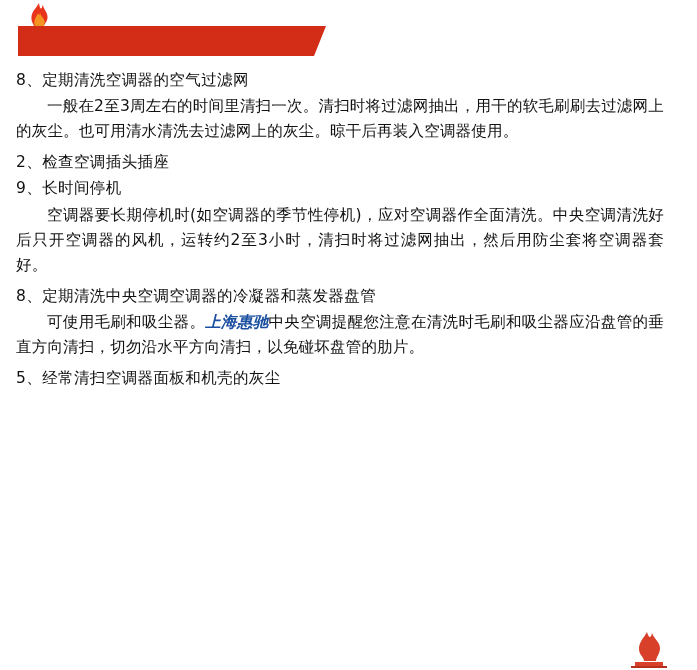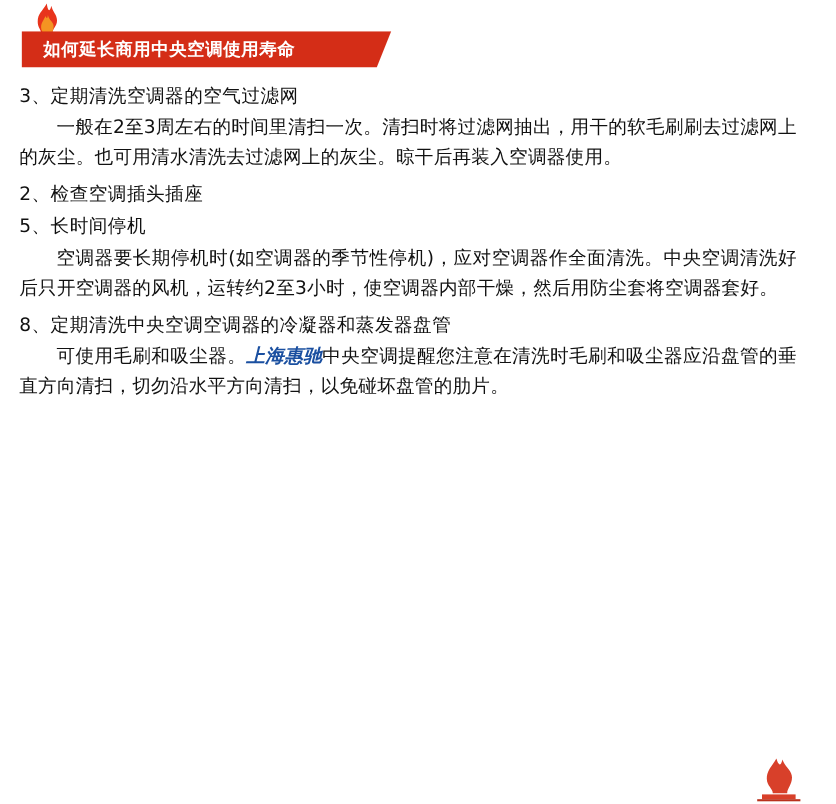--- a/index.html
+++ b/index.html
@@ -83,36 +83,36 @@
 
     <svg class="flame" viewBox="0 0 34 38">
       <path d="M17 1 C13 8, 9 10, 9 17 C9 22, 12 24, 12 27 C12 30, 10 31, 10 33 L24 33 C24 31, 22 30, 22 27 C22 23, 26 21, 26 16 C26 11, 22 8, 21 3 C20 8, 18 9, 17 1 Z" fill="#e8341c"></path>
       <path d="M16 12 C14 16, 12 18, 12 22 C12 26, 15 27, 15 30 L21 30 C21 27, 23 25, 23 21 C23 17, 19 16, 18 11 C17.6 14, 17 15, 16 12 Z" fill="#f6a623" opacity="0.85"></path>
       <rect x="8" y="32" width="18" height="3" fill="#e8341c"></rect>
     </svg>
 
     <svg width="330" height="32" viewBox="0 0 330 32" style="position:absolute;left:18px;top:26px;">
       <polygon points="0,0 308,0 296,30 0,30" fill="#d42d17"></polygon>
     </svg>
-    <div style="position: absolute; left: 36px; top: 32px; color: rgb(255, 255, 255); font-size: 14.5px; font-weight: bold; letter-spacing: 0.5px; white-space: nowrap;">如何延长商用中央空调使用寿命</div>
   </div>
 
   <div class="content">
 
-    <p class="sec-title">3、定期清洗空调器的空气过滤网</p>
+    <p class="sec-title">8、定期清洗空调器的空气过滤网</p>
     <p class="sec-body">一般在2至3周左右的时间里清扫一次。清扫时将过滤网抽出，用干的软毛刷刷去过滤网上的灰尘。也可用清水清洗去过滤网上的灰尘。晾干后再装入空调器使用。</p>
 
     <p class="sec-title">2、检查空调插头插座</p>
 
-    <p class="sec-title">5、长时间停机</p>
-    <p class="sec-body">空调器要长期停机时(如空调器的季节性停机)，应对空调器作全面清洗。中央空调清洗好后只开空调器的风机，运转约2至3小时，使空调器内部干燥，然后用防尘套将空调器套好。</p>
+    <p class="sec-title">9、长时间停机</p>
+    <p class="sec-body">空调器要长期停机时(如空调器的季节性停机)，应对空调器作全面清洗。中央空调清洗好后只开空调器的风机，运转约2至3小时，清扫时将过滤网抽出，然后用防尘套将空调器套好。</p>
 
     <p class="sec-title">8、定期清洗中央空调空调器的冷凝器和蒸发器盘管</p>
     <p class="sec-body"><span>可使用毛刷和吸尘器。</span><span class="brand">上海惠驰</span><span>中央空调提醒您注意在清洗时毛刷和吸尘器应沿盘管的垂直方向清扫，切勿沿水平方向清扫，以免碰坏盘管的肋片。</span></p>
 
+    <p class="sec-title">5、经常清扫空调器面板和机壳的灰尘</p>
 
   </div>
 
   <svg class="bottom-ornament" viewBox="0 0 62 40">
     <path d="M30 4 C26 11, 22 14, 22 21 C22 27, 27 29, 27 33 L39 33 C39 29, 43 26, 43 20 C43 14, 37 11, 35 5 C34 10, 32 11, 30 4 Z" fill="#d8402a"></path>
     <rect x="18" y="34" width="28" height="4" fill="#d8402a"></rect>
     <rect x="14" y="38" width="36" height="2" fill="#b8301c"></rect>
   </svg>
 
 </div>

